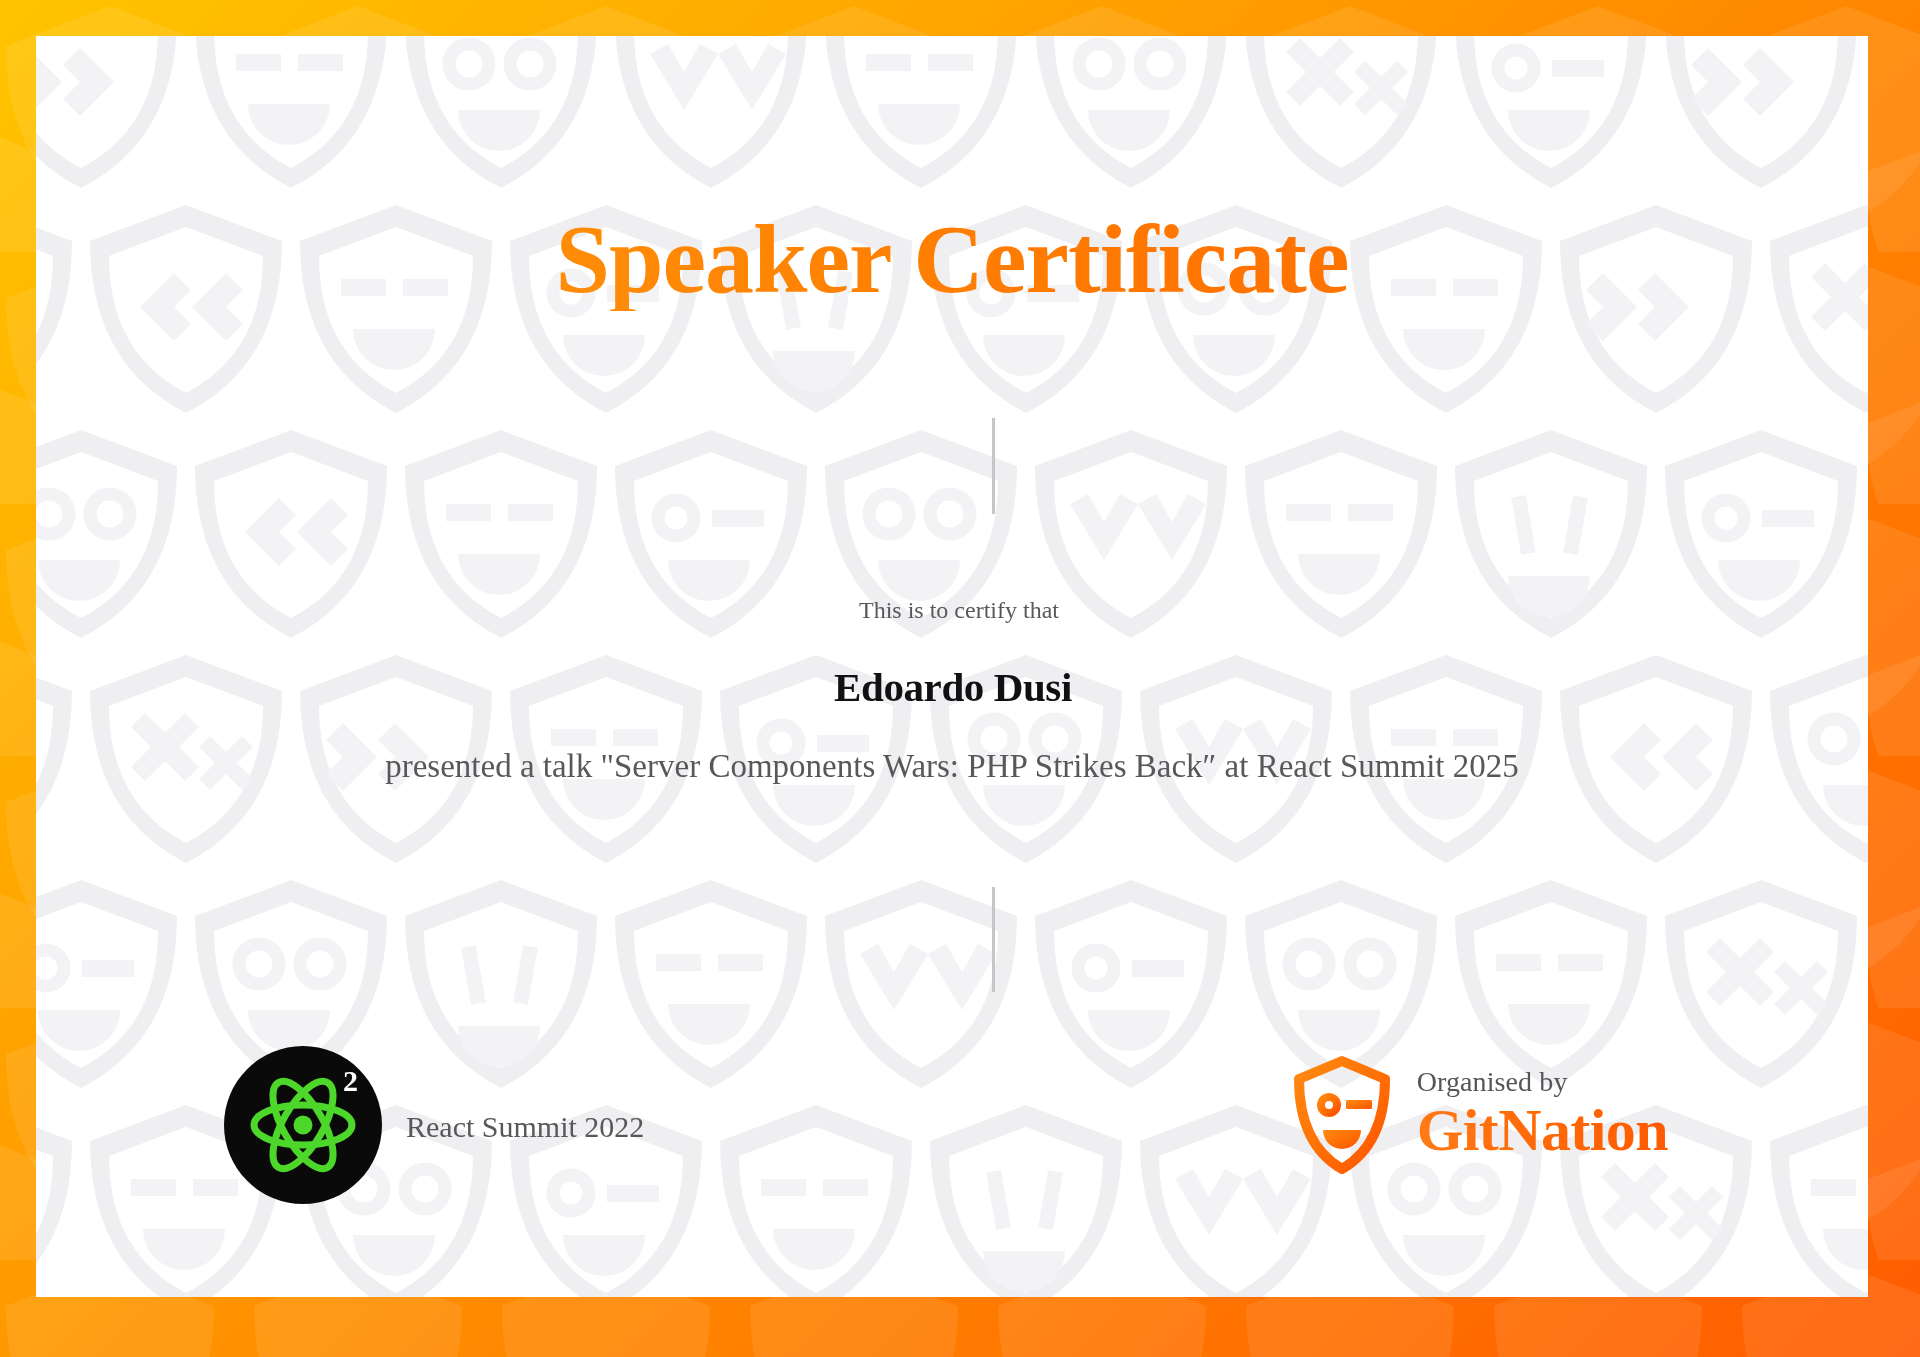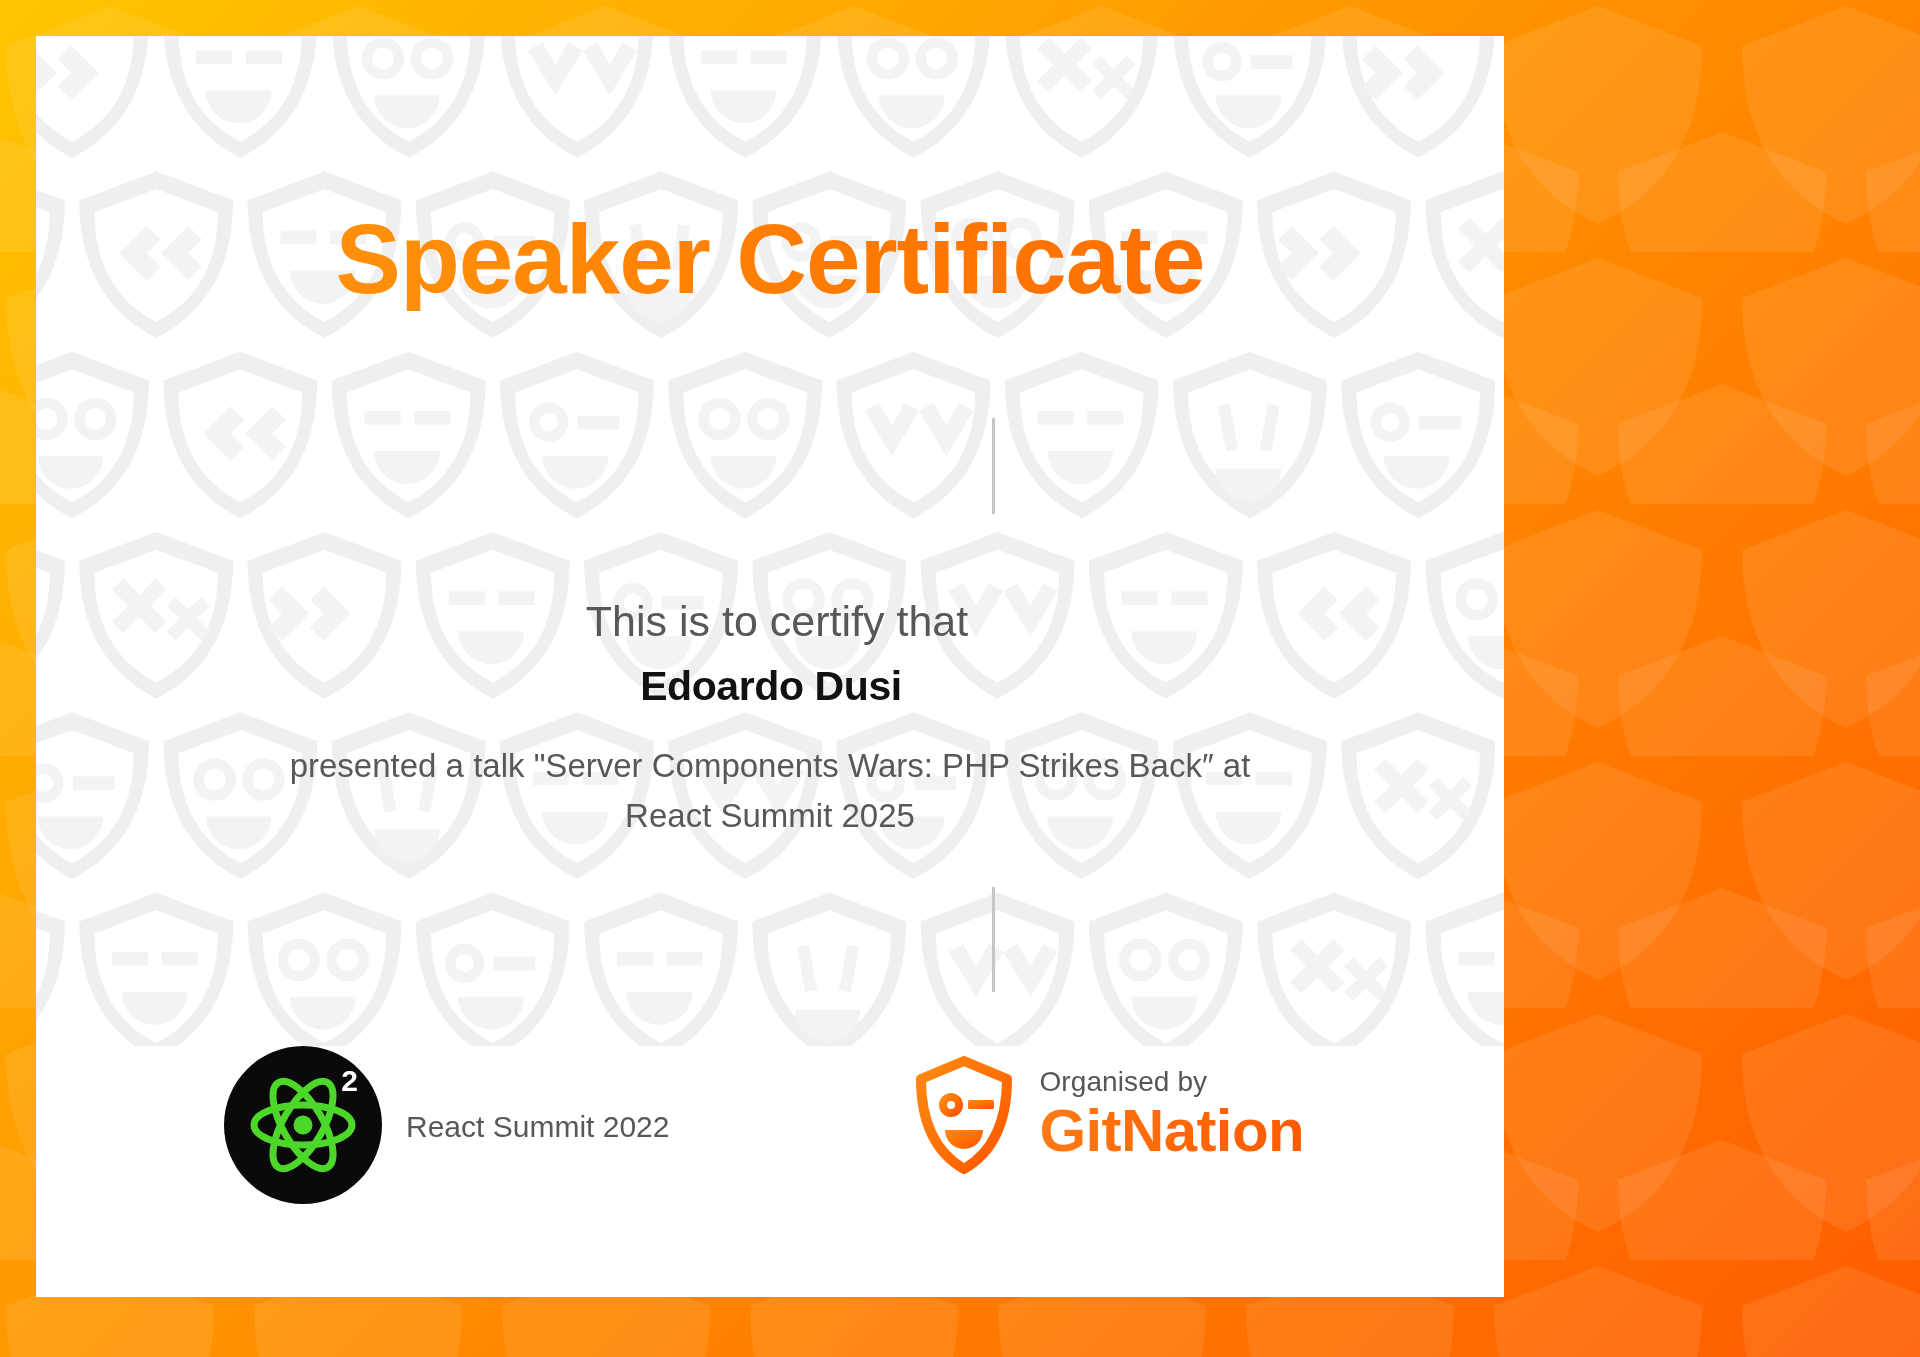--- a/index.html
+++ b/index.html
@@ -19,23 +19,24 @@
   .border-pattern{
     position:absolute; inset:0;
     opacity:.55;
     pointer-events:none;
   }
 
   
   #certificate-card{
     position:absolute;
     left:36px; top:36px;
-    width:1468px; height:1261px;
+    width:1832px; height:1261px;
     background:#FFFFFF;
     overflow:hidden;
+    font-family:Liberation Serif, serif;
   }
   .card-pattern{
     position:absolute; inset:0;
     pointer-events:none;
   }
 
   .card-content{
     position:absolute; inset:0;
     z-index:3;
   }
@@ -63,21 +64,21 @@
     width:3px;
     background:#C6C6C6;
   }
   #divider-top{ top:382px; height:96px; }
   #divider-bottom{ top:851px; height:105px; }
 
   
   #certify-line{
     position:absolute; left:14px; right:0; top:561px;
     text-align:center;
-    font-size:43px;
+    font-size:24px;
     color:#58585B;
     font-weight:400;
   }
   #recipient-name{
     position:absolute; left:2px; right:0; top:627px;
     text-align:center;
     font-size:41px;
     font-weight:700;
     color:#111113;
     letter-spacing:-.4px;

